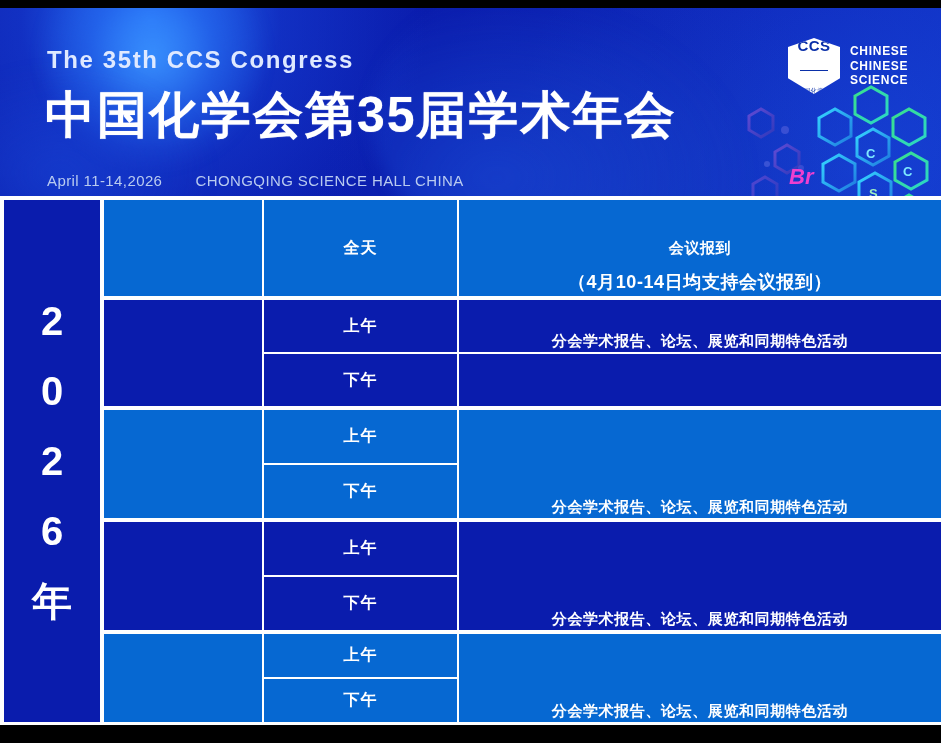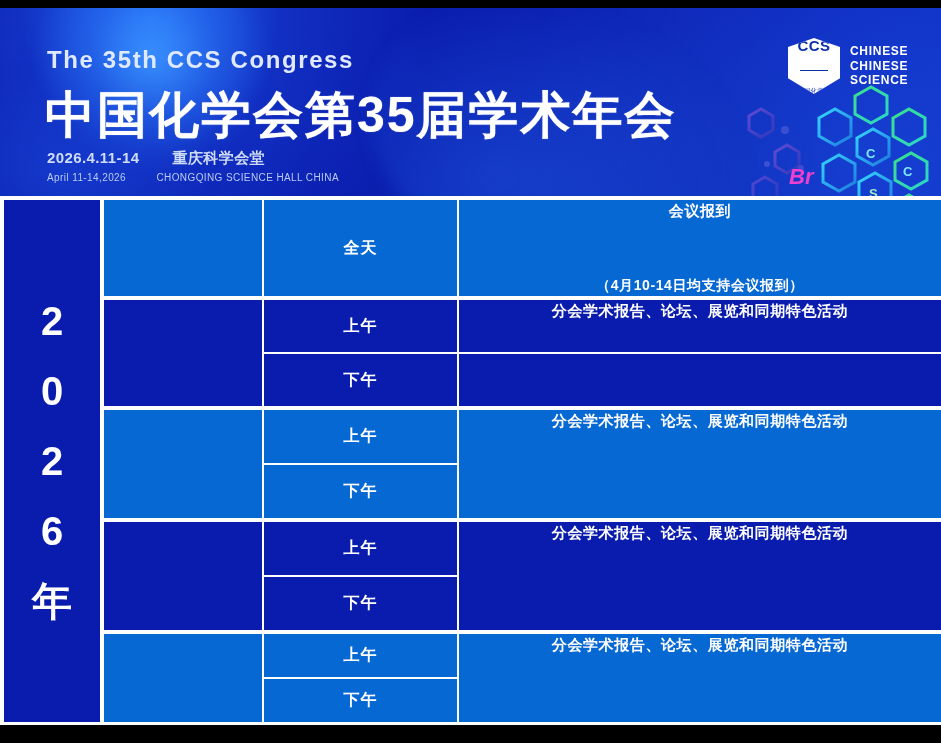--- a/index.html
+++ b/index.html
@@ -49,21 +49,21 @@
   .title-cn {
     position:absolute; left:45px; top:74px;
     font-size:50px; font-weight:bold; color:#ffffff; letter-spacing:2px;
     white-space:nowrap;
     text-shadow: 0 0 1px rgba(255,255,255,0.6);
   }
   .meta-row {
     position:absolute; left:47px; white-space:nowrap; color:#cfdcf8;
   }
   .meta-row1 { top:141px; font-size:15px; font-weight:bold; letter-spacing:0.4px; }
-  .meta-row2 { top:164px; font-size:10px; letter-spacing:0.4px; color:#b9cbf0; }
+  .meta-row2 { top:164px; font-size:15px; letter-spacing:0.4px; color:#b9cbf0; }
   .meta-sep { display:inline-block; width:24px; }
   .meta-cn { }
   .meta-en { }
 
   
   .logo-wrap { position:absolute; left:788px; top:30px; display:flex; align-items:center; gap:10px; }
   .logo-mark {
     position:relative; width:52px; height:56px;
     background:#ffffff;
     clip-path: polygon(50% 0%, 100% 16%, 100% 72%, 50% 100%, 0% 72%, 0% 16%);
@@ -112,25 +112,25 @@
   .slot-row { display:flex; flex:1; }
   .slot-row + .slot-row { border-top:2px solid #ffffff; }
   .cell-period {
     width:195px; flex:0 0 195px;
     display:flex; align-items:center; justify-content:center;
     border-right:2px solid #ffffff;
     color:#ffffff; font-size:16px; font-weight:bold; letter-spacing:1px;
   }
   .cell-content {
     flex:1; display:flex; flex-direction:column;
-    align-items:center; justify-content:space-between;
+    align-items:center; justify-content:flex-end;
     color:#ffffff; font-size:15px; font-weight:bold; letter-spacing:0.6px;
     text-align:center; line-height:1.5;
   }
-  .content-sub { font-size:14px; font-weight:bold; margin-top:2px; }
+  .content-sub { font-size:18px; font-weight:bold; margin-top:10px; }
 
   
   .cell-right.merged { flex-direction:row; }
   .periods-stack { width:195px; flex:0 0 195px; display:flex; flex-direction:column;
                    border-right:2px solid #ffffff; }
   .periods-stack .cell-period { width:100%; flex:1; border-right:none; }
   .periods-stack .cell-period + .cell-period { border-top:2px solid #ffffff; }
 </style>
 </head>
 <body>
@@ -138,25 +138,20 @@
 <div id="page">
 
   <div class="banner">
     <div class="banner-glow-a"></div>
     <div class="banner-glow-b"></div>
     <div class="banner-arc"></div>
 
     <div class="title-en">The 35th CCS Congress</div>
     <div class="title-cn">中国化学会第35届学术年会</div>
 
-    <div class="meta-row meta-row1">
-      <span class="meta-date">2026.4.11-14</span>
-      <span class="meta-sep"></span>
-      <span class="meta-cn">重庆科学会堂</span>
-    </div>
     <div class="meta-row meta-row2">
       <span class="meta-date">April 11-14,2026</span>
       <span class="meta-sep"></span>
       <span class="meta-en">CHONGQING SCIENCE HALL CHINA</span>
     </div>
 
     <div class="logo-wrap">
       <div class="logo-mark">
         <div class="logo-ccs">CCS</div>
         <div class="logo-rule"></div>

